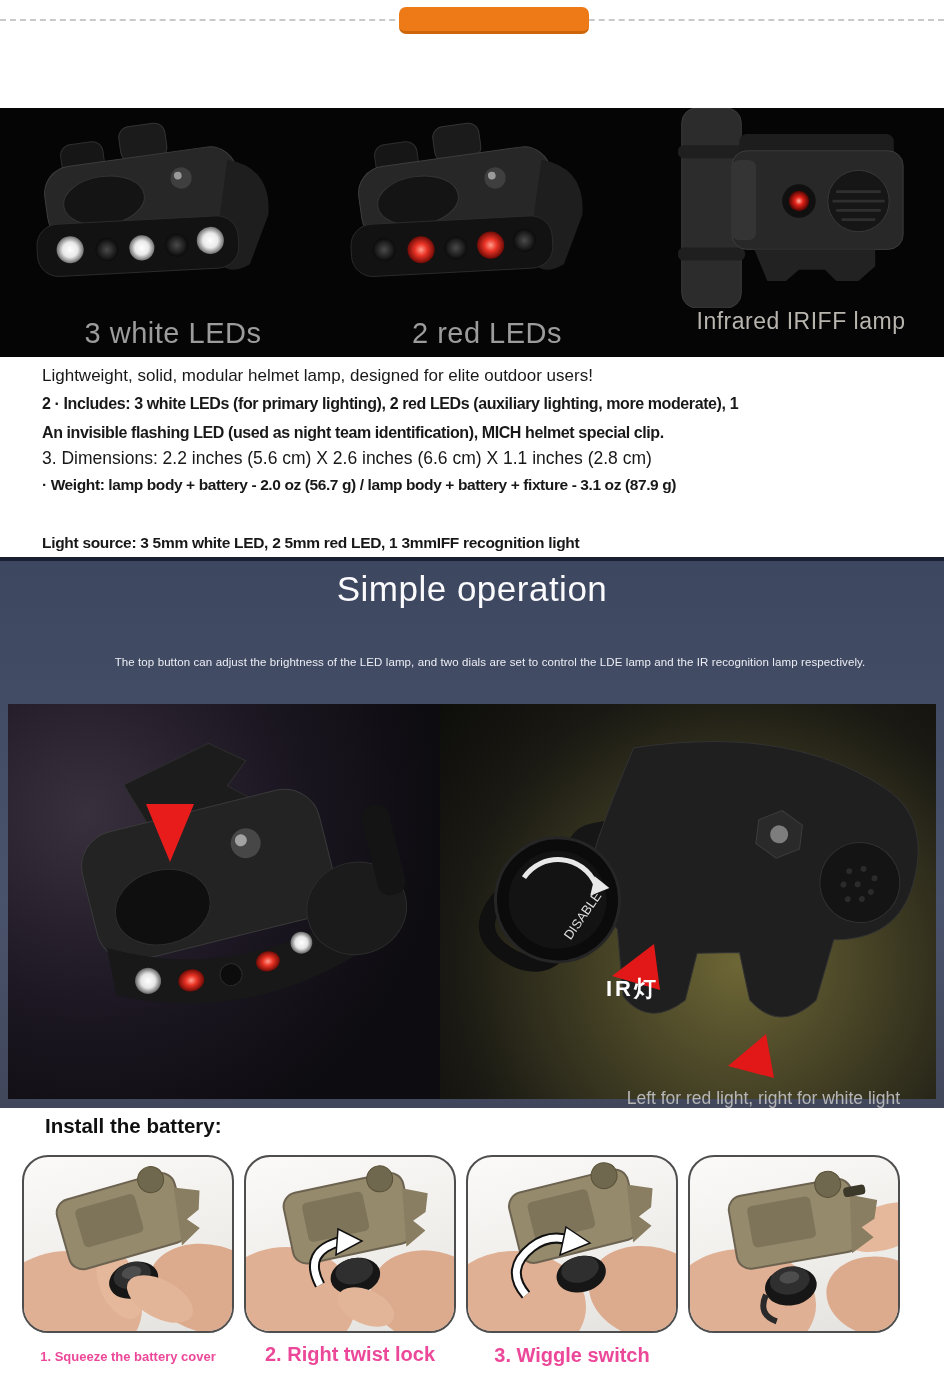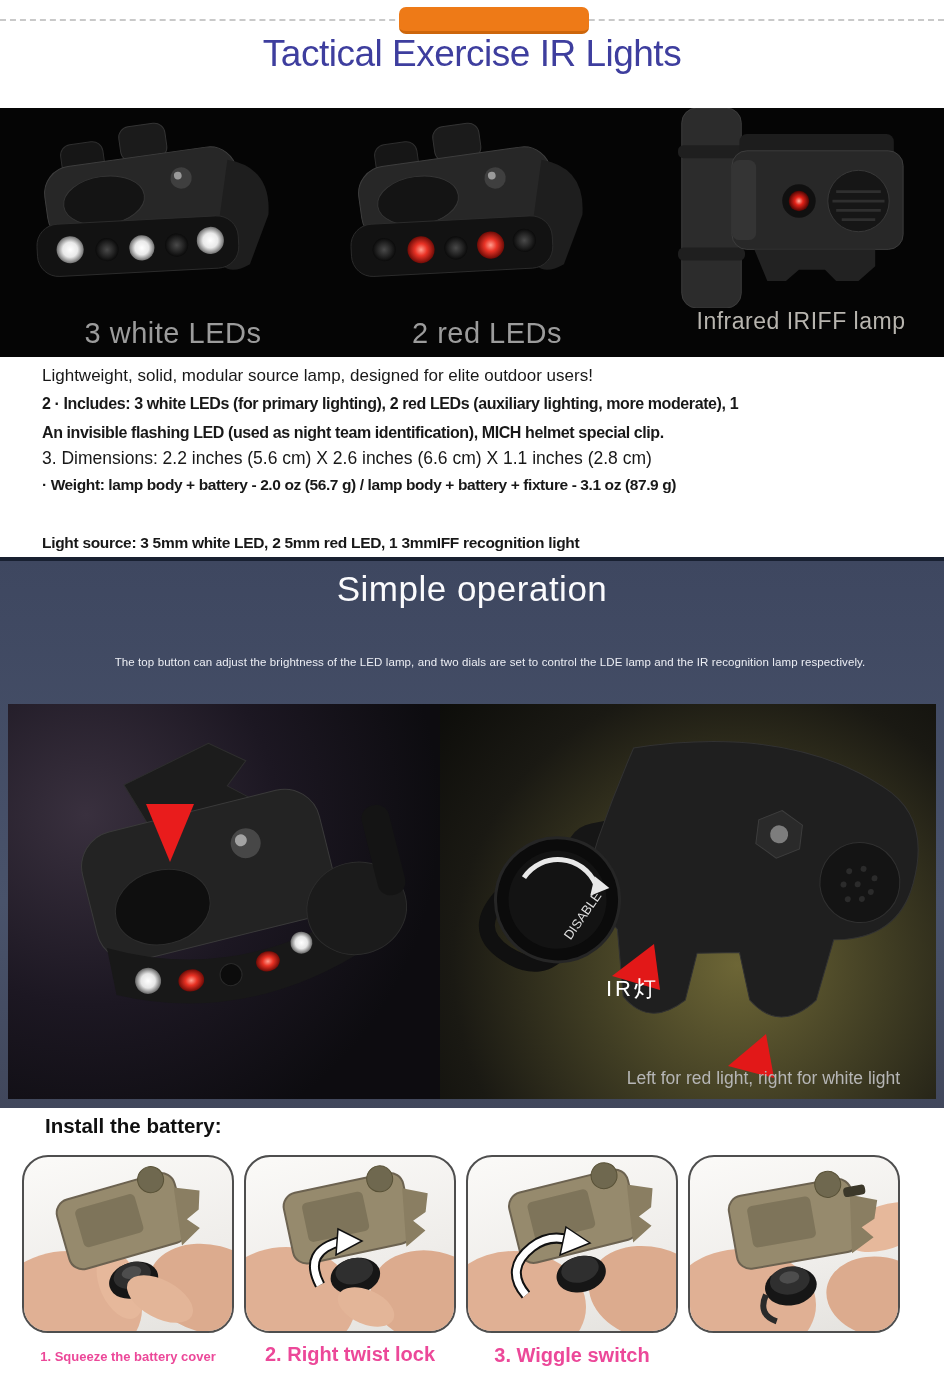--- a/index.html
+++ b/index.html
@@ -39,22 +39,22 @@
   .op-title { position:absolute; top:8px; width:100%; text-align:center; color:#fbfbfd;
               font-size:35px; font-weight:300; letter-spacing:0.5px; }
   .op-sub { position:absolute; top:95px; width:100%; text-align:center; color:#eceef4;
             font-size:11.5px; letter-spacing:0.1px;padding-left:36px; }
   .op-photos { position:absolute; top:143px; left:8px; width:928px; height:395px; display:flex; }
   .op-photo-left { position:relative; width:432px; height:395px;
       background:radial-gradient(circle at 18% 28%, #39303e 0%, #1c1722 42%, #0d0c10 78%); }
   .op-photo-right { position:relative; width:496px; height:395px;
       background:radial-gradient(circle at 60% 66%, #6d6636 0%, #403d23 38%, #1a1913 72%, #0d0d0a 100%); }
   .ir-label { position:absolute; left:166px; top:270px; color:#ffffff; font-size:22px;
-              letter-spacing:3px; font-weight:400; }
-  .op-caption { position:absolute; right:36px; top:364px; color:#b6b6b6; font-size:17.5px; }
+              letter-spacing:3px; font-weight:700; }
+  .op-caption { position:absolute; right:36px; top:384px; color:#b6b6b6; font-size:17.5px; }
   .op-bottom-strip { position:absolute; left:0; bottom:0; width:944px; height:13px; background:#07080c; }
 
   
   .install { position:absolute; top:1108px; left:0; width:944px; height:292px; background:#ffffff; }
   .install-heading { position:absolute; left:45px; top:6px; font-size:20.5px; font-weight:700; color:#101010; }
   .panel { position:absolute; top:47px; width:212px; height:178px; border:2px solid #4e4e4e;
            border-radius:26px; overflow:hidden;
            background:linear-gradient(165deg,#fbfaf8 0%,#efedea 60%,#e4e2de 100%); }
   .p0 { left:22px; } .p1 { left:244px; } .p2 { left:466px; } .p3 { left:688px; }
   .step-caption { position:absolute; width:212px; text-align:center; font-weight:700; color:#ec4899; }
@@ -63,21 +63,20 @@
   .c2 { left:466px; top:236px; font-size:20px; }
   .c3 { left:688px; top:240px; font-size:17px; }
 </style>
 </head>
 <body>
 
 <div class="page">
 
   <div class="top-dash"></div>
   <div class="accent-pill"></div>
-  <div class="page-title">Tactical Exercise IR Lights</div>
 
   <div class="hero">
 
     <div class="hero-cell">
       <svg viewBox="0 0 310 225" width="310" height="218" style="top:6px">
         <defs>
           <radialGradient id="gwA">
               <stop offset="0" stop-color="#ffffff"></stop>
               <stop offset=".55" stop-color="#e9e9e9"></stop>
               <stop offset="1" stop-color="#6f6f6f"></stop>
@@ -166,21 +165,21 @@
           <line x1="200" y1="110" x2="248" y2="110"></line>
             <line x1="206" y1="120" x2="242" y2="120"></line>
         </g>
         <path d="M112 152 h130 v18 l-18 16 h-24 l-12 -12 h-28 l-14 12 h-20 z" fill="#222222"></path>
       </svg>
       <div class="hero-label small">Infrared IRIFF lamp</div>
     </div>
   </div>
 
   <div>
-    <div class="desc-line d0">Lightweight, solid, modular source lamp, designed for elite outdoor users!</div>
+    <div class="desc-line d0">Lightweight, solid, modular helmet lamp, designed for elite outdoor users!</div>
     <div class="desc-line d1">2 · Includes: 3 white LEDs (for primary lighting), 2 red LEDs (auxiliary lighting, more moderate), 1</div>
     <div class="desc-line d2">An invisible flashing LED (used as night team identification), MICH helmet special clip.</div>
     <div class="desc-line d3">3. Dimensions: 2.2 inches (5.6 cm) X 2.6 inches (6.6 cm) X 1.1 inches (2.8 cm)</div>
     <div class="desc-line d4">· Weight: lamp body + battery - 2.0 oz (56.7 g) / lamp body + battery + fixture - 3.1 oz (87.9 g)</div>
     <div class="desc-line d5">4 · Battery: CR123A * 1 or 16340 * 1</div>
     <div class="desc-line d6">Light source: 3 5mm white LED, 2 5mm red LED, 1 3mmIFF recognition light</div>
   </div>
 
   <div class="operation">
     <div class="op-title">Simple operation</div>

